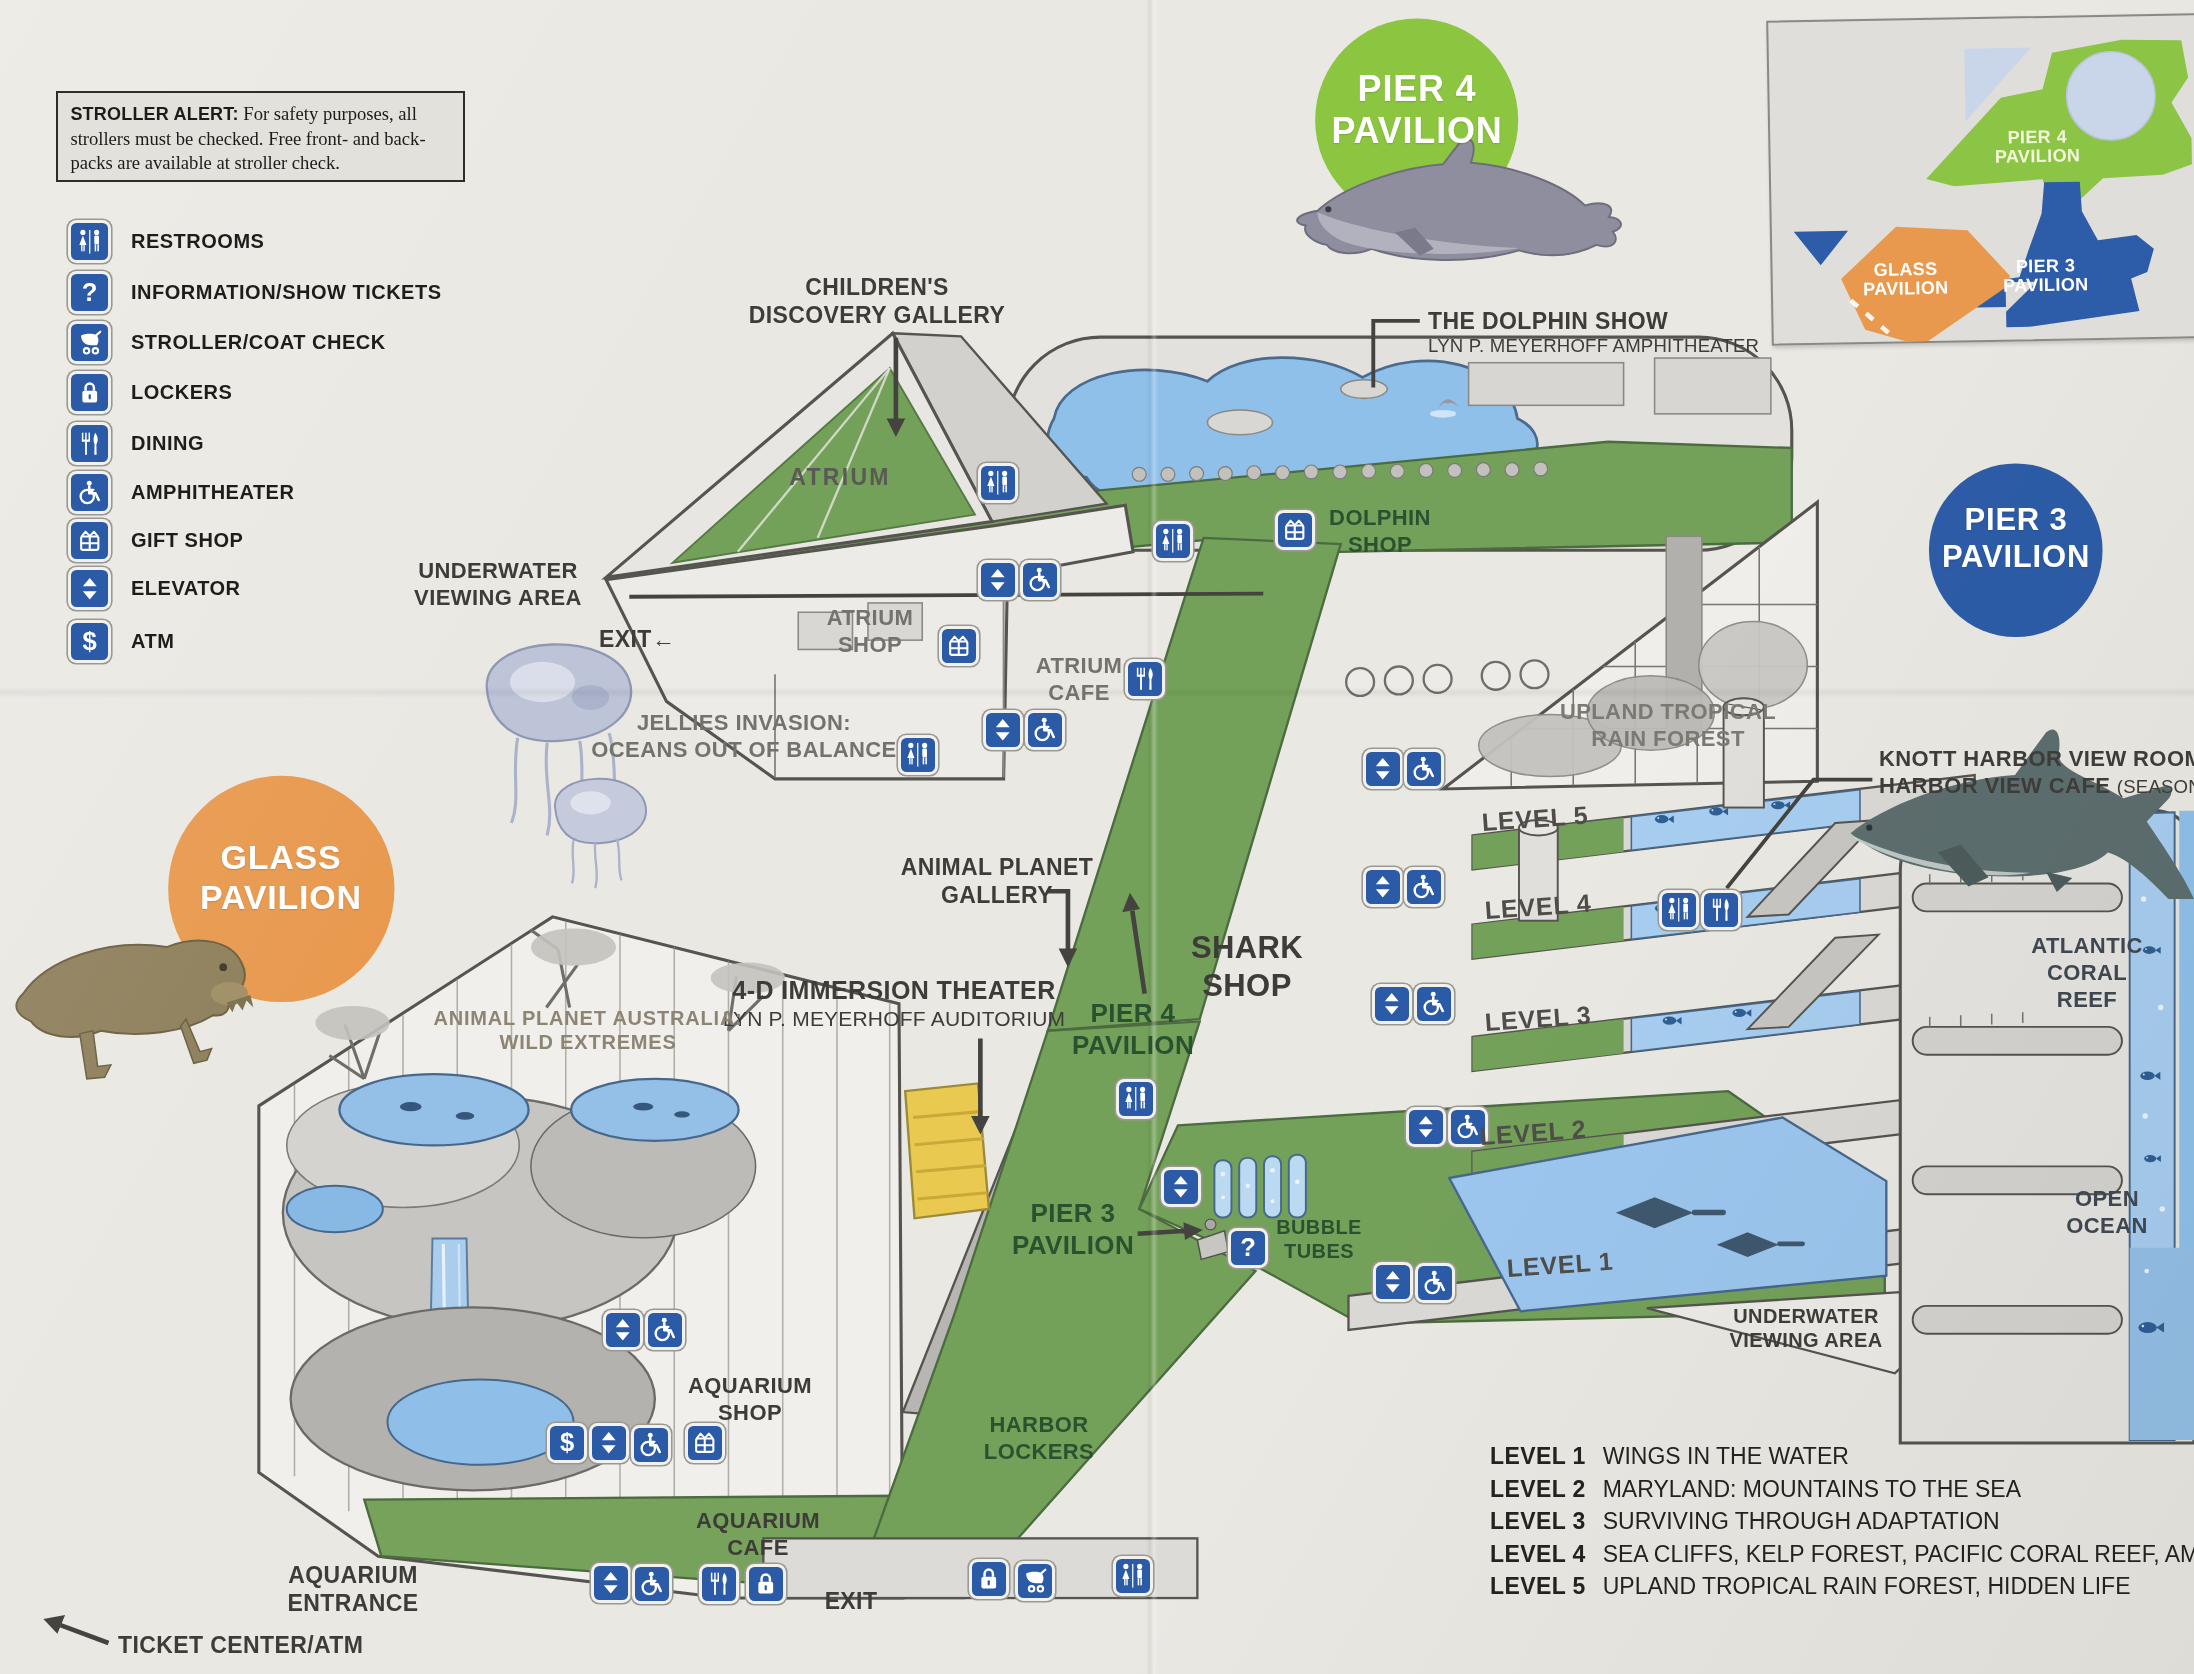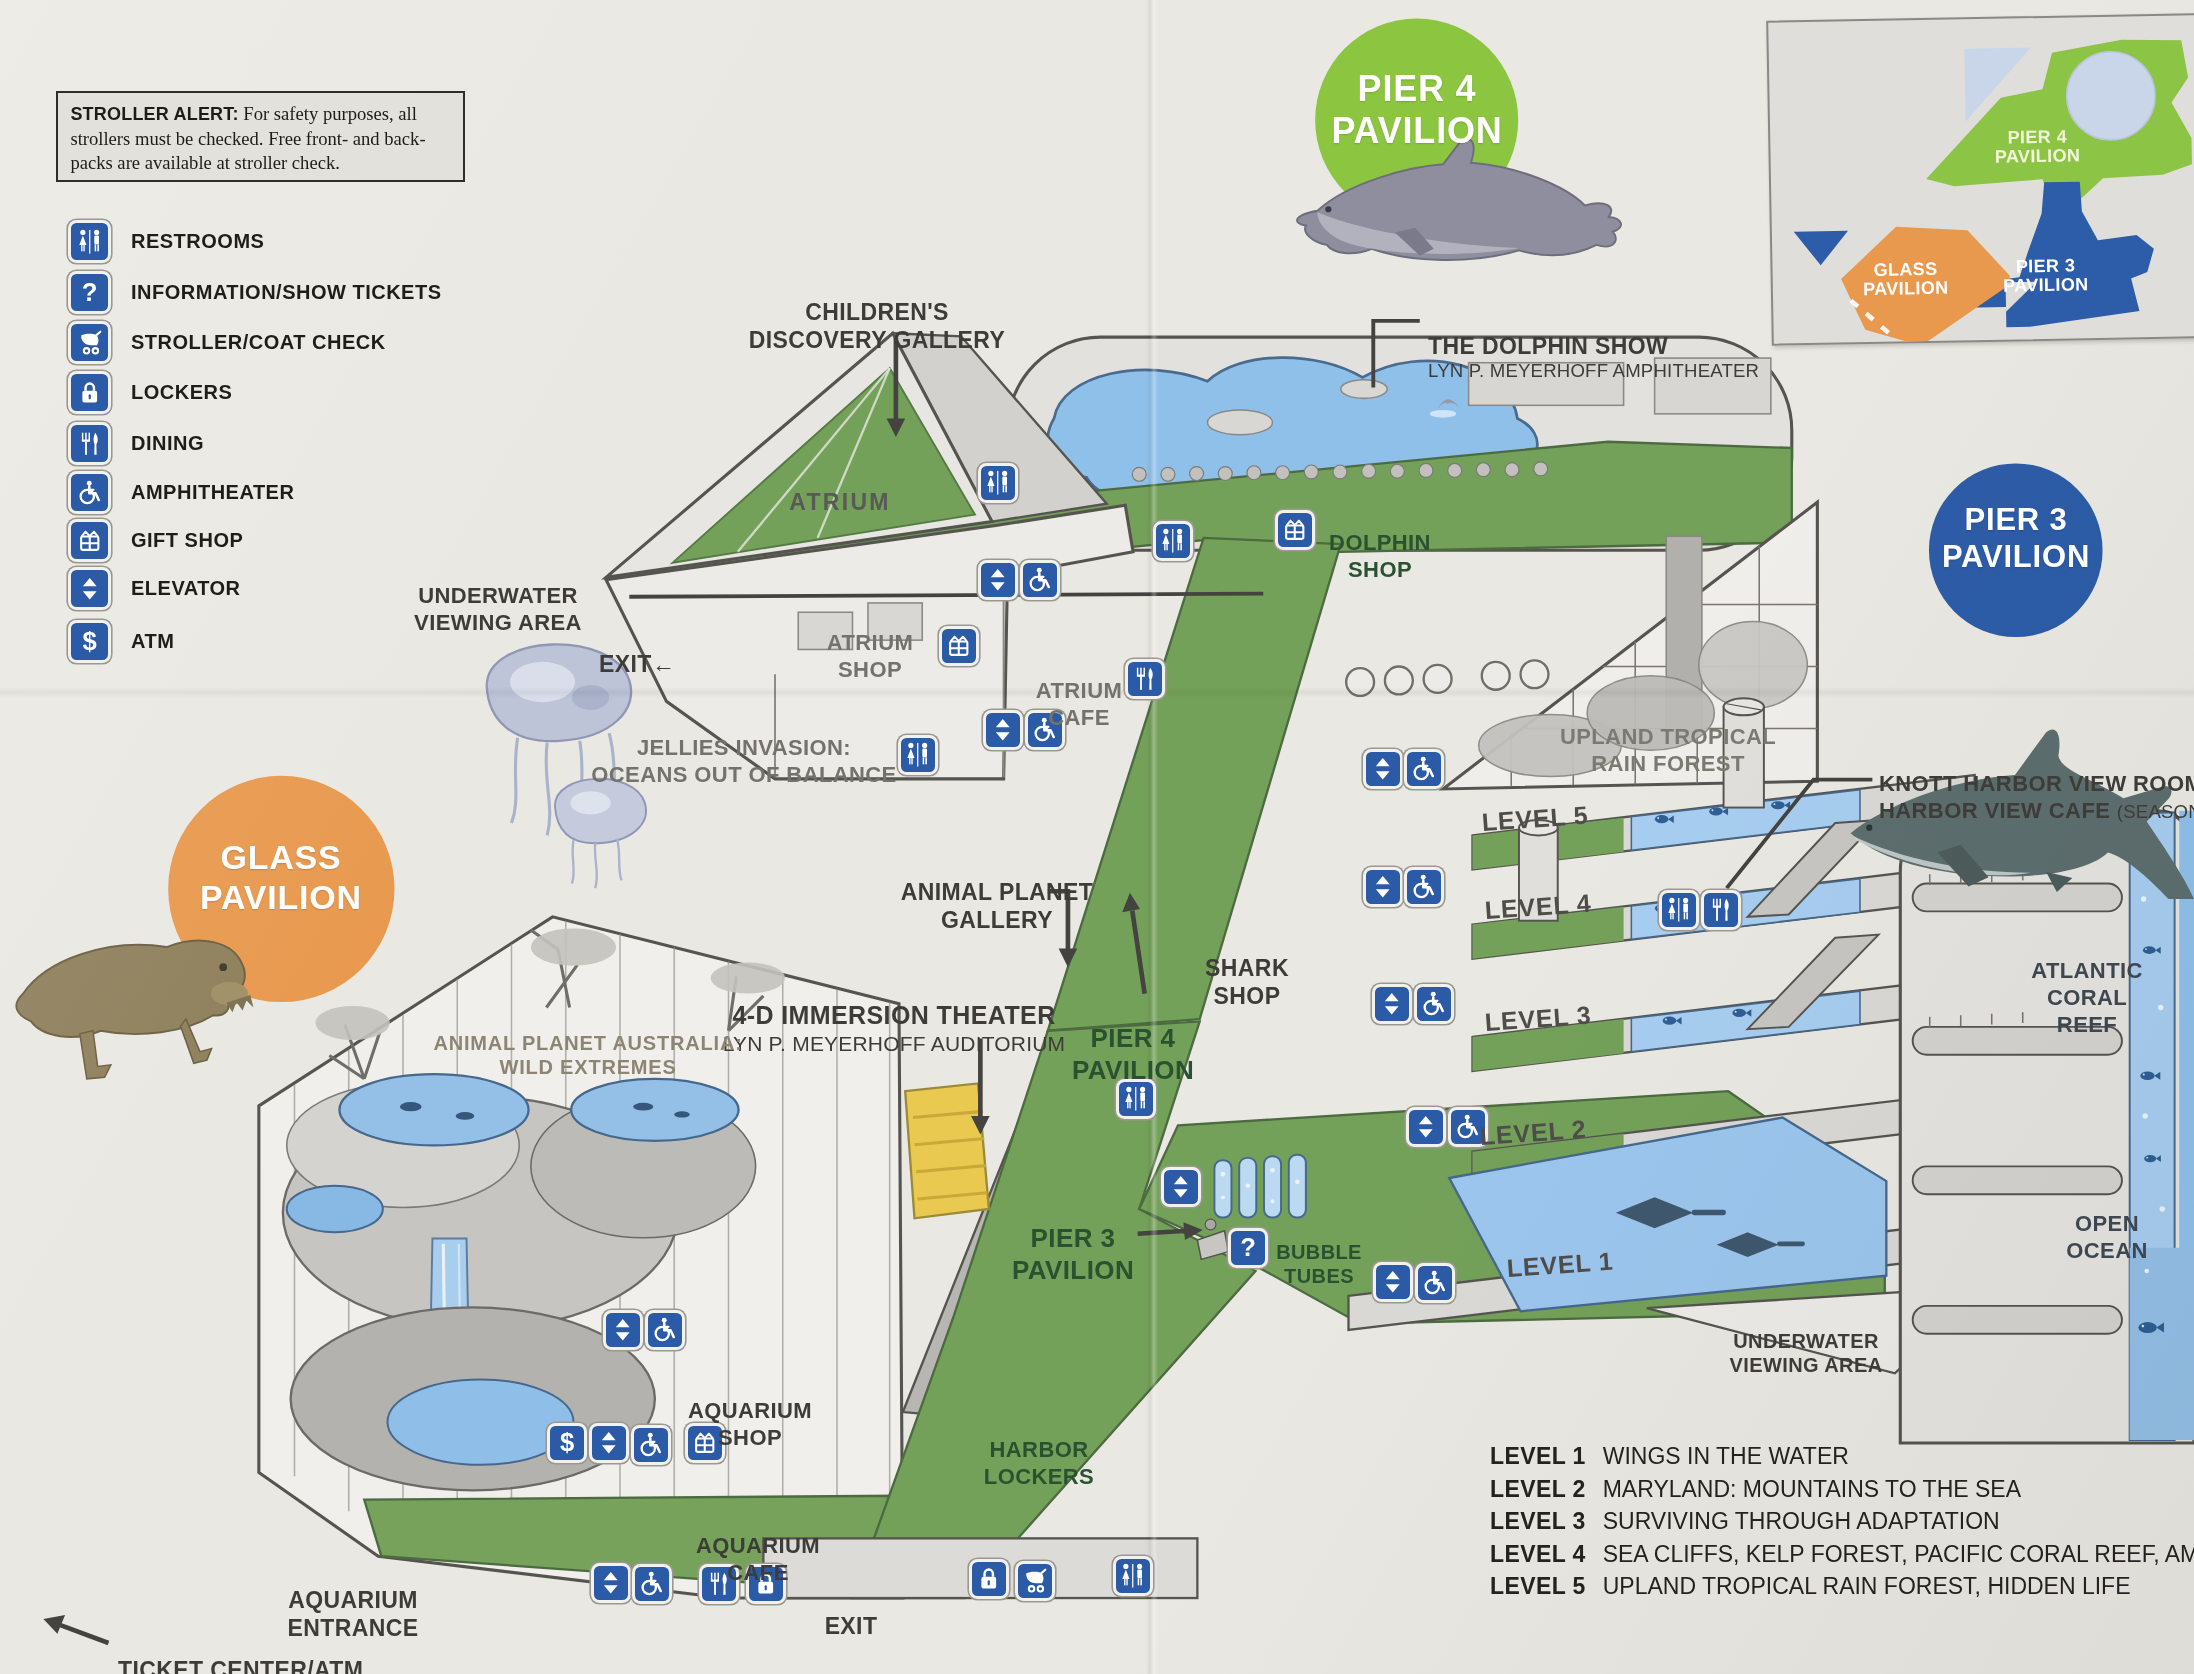--- a/index.html
+++ b/index.html
@@ -23,21 +23,21 @@
   .llab{font-weight:bold;font-size:20px;letter-spacing:0.5px;color:#1e1d1a;white-space:nowrap;}
   
   .chip{position:absolute;width:40px;height:40px;background:#2b5aa7;border:3.1px solid #f2f1ee;
     border-radius:8.5px;box-shadow:0 0 0 1.6px #9a9991;display:flex;align-items:center;justify-content:center;
     color:#fff;z-index:5;box-sizing:border-box;}
   .chip svg{width:29.5px;height:29.5px;display:block;}
   .chip .t{font-size:25.6px;font-weight:bold;line-height:1;}
   .lrow .chip{position:static;width:43px;height:43px;flex:0 0 43px;}
   
   .ml{position:absolute;transform:translateX(-50%);text-align:center;font-weight:bold;
-      color:#3d3c38;font-size:22px;line-height:1.22;letter-spacing:0.4px;white-space:nowrap;z-index:6;margin-top:25px;}
+      color:#3d3c38;font-size:22px;line-height:1.22;letter-spacing:0.4px;white-space:nowrap;z-index:6;}
   .ml span{display:block;}
   .left{transform:none;text-align:left;}
   .green{color:#2a5230;}
   .navy{color:#3e4650;}
   .faint{color:#73726c;}
   .olive{color:#8d8574;}
   .sub{font-weight:normal;font-size:18.6px;letter-spacing:0.2px;}
   .big{font-size:26px;}
   .lvl{position:absolute;font-weight:bold;font-size:25px;color:#4e4d49;letter-spacing:0.8px;
        transform:rotate(-4deg);transform-origin:left center;z-index:6;white-space:nowrap;}
@@ -573,21 +573,21 @@
   <span>GALLERY</span>
 </div>
 <div class="ml" style="left:894px;top:975px;font-size:25px">
   <span>4-D IMMERSION THEATER</span>
   <span class="sub" style="font-size:21px">LYN P. MEYERHOFF AUDITORIUM</span>
 </div>
 <div class="ml green big" style="left:1133px;top:998px">
   <span>PIER 4</span>
   <span>PAVILION</span>
 </div>
-<div class="ml" style="left:1247px;top:929px;font-size:23px">
+<div class="ml" style="left:1247px;top:929px;font-size:31px">
   <span>SHARK</span>
   <span>SHOP</span>
 </div>
 <div class="ml green big" style="left:1073px;top:1198px">
   <span>PIER 3</span>
   <span>PAVILION</span>
 </div>
 <div class="ml green" style="left:1319px;top:1215px;font-size:20px">
   <span>BUBBLE</span>
   <span>TUBES</span>

